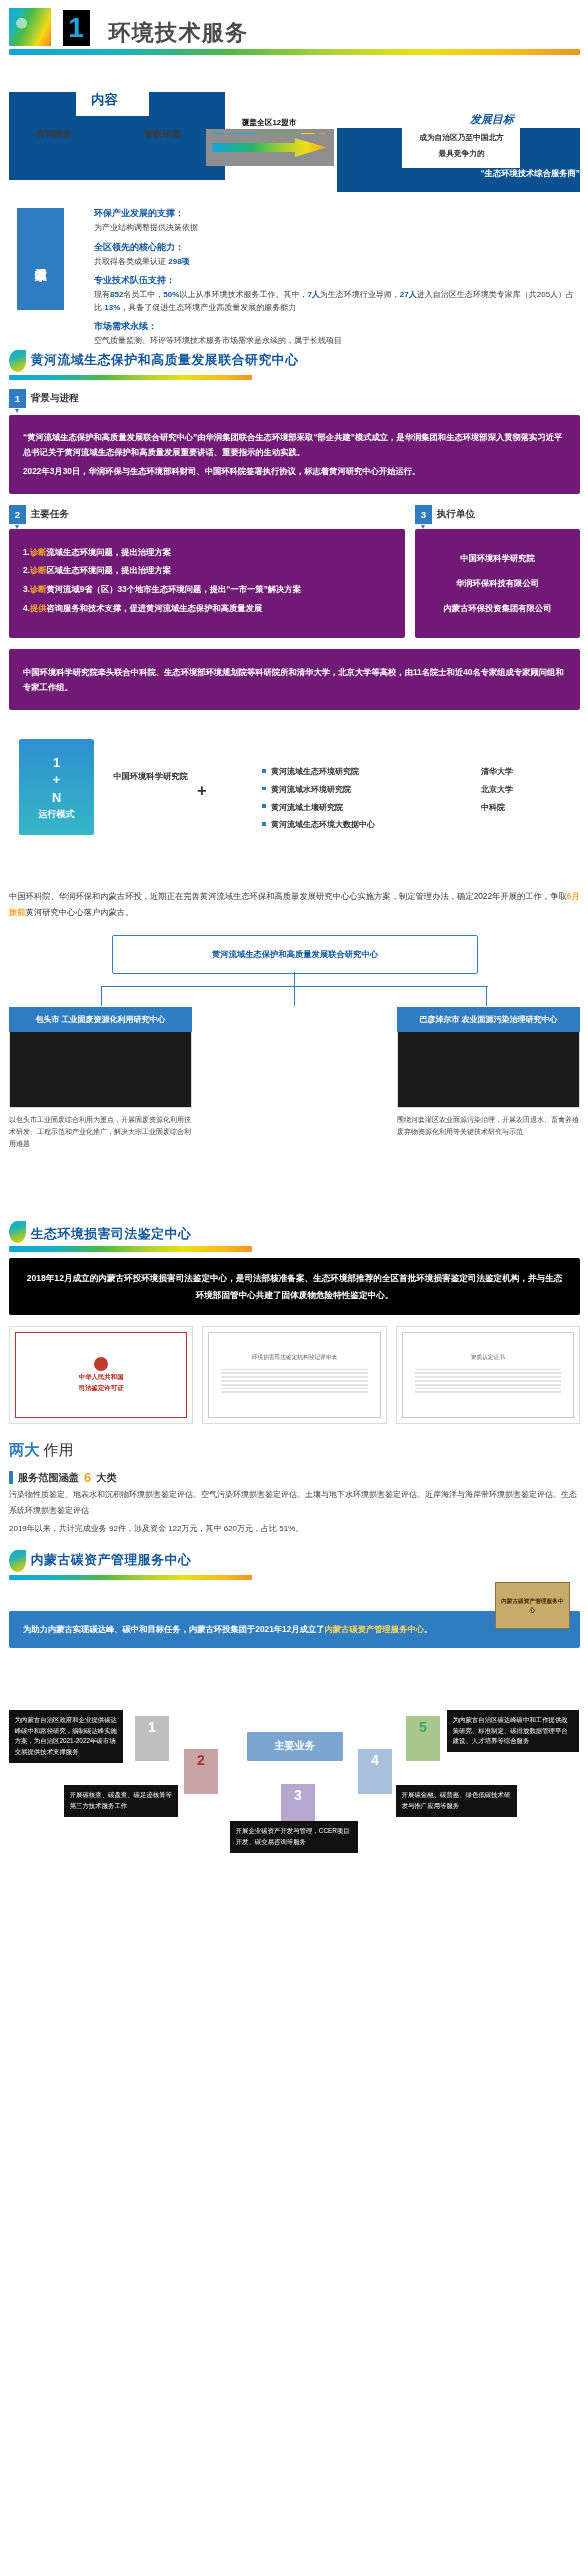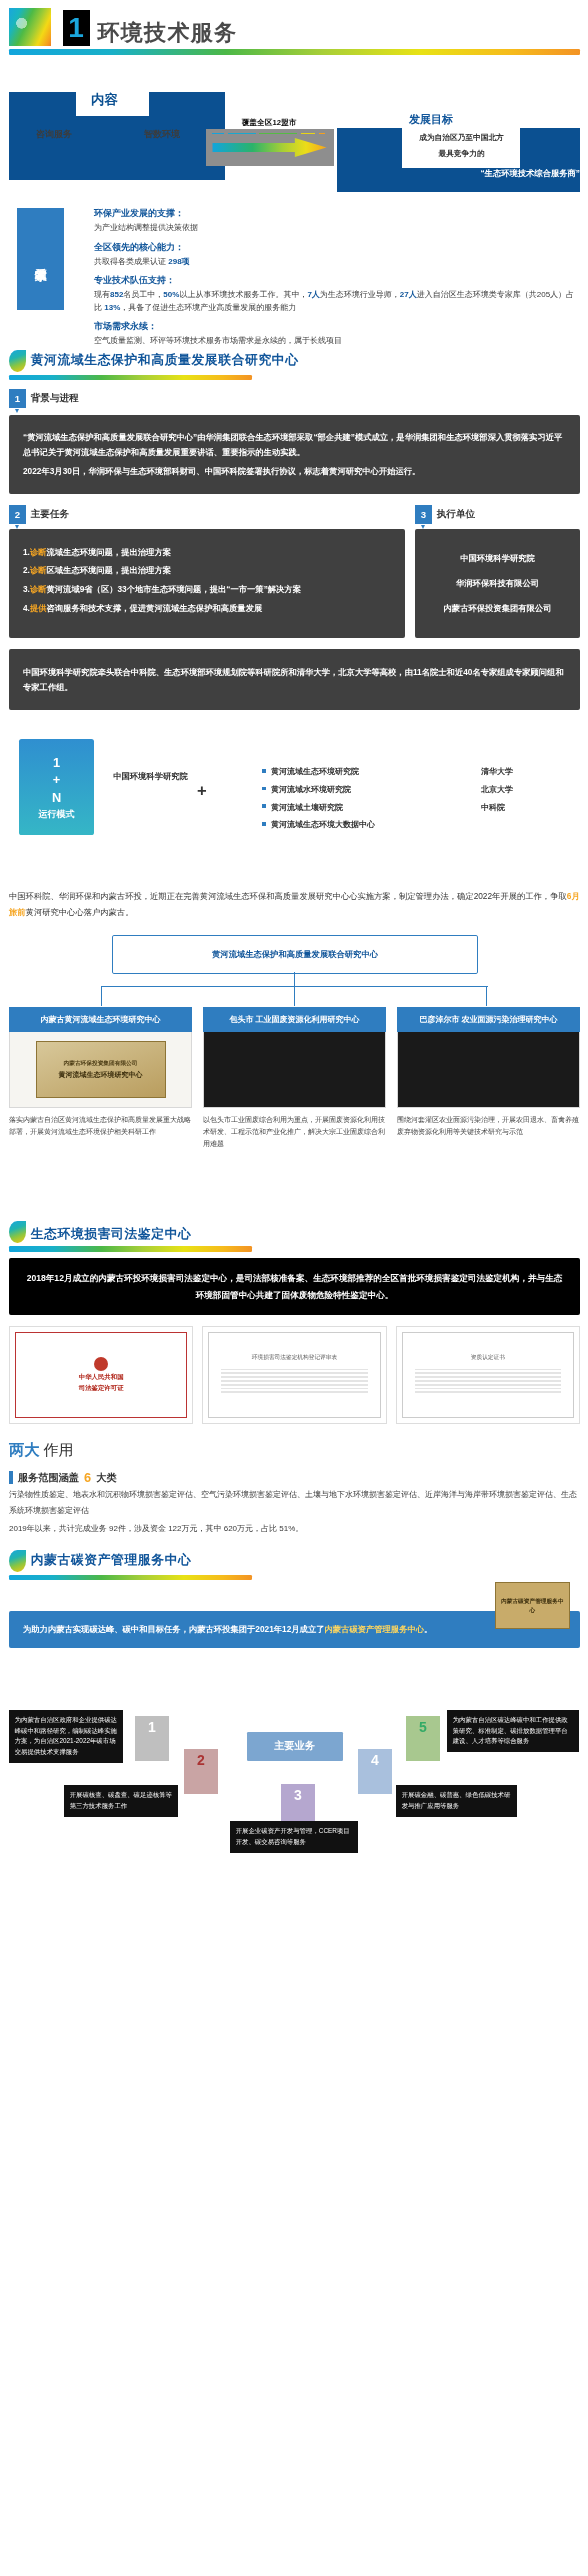--- a/index.html
+++ b/index.html
@@ -10,21 +10,21 @@
 
   
   .hdr1{display:flex;align-items:flex-end;gap:0;padding:7.7px 9px 0 9px;}
   .hdr1 .logo{width:42px;height:38px;flex:0 0 auto;
     background:
       radial-gradient(circle at 30% 40%, rgba(255,255,255,.55) 0 14%, rgba(255,255,255,0) 15%),
       linear-gradient(115deg,#1aa6dd 0%,#19b5c0 20%,#4dba46 42%,#9ecb35 60%,#f3d915 76%,#f5a01d 92%,#ef7e23 100%);
   }
   .hdr1 .numbox{width:27px;height:36px;background:#000;display:flex;align-items:center;justify-content:center;margin-left:11.5px;}
   .hdr1 .numbox span{color:#1ba7de;font-size:28px;font-weight:bold;line-height:1;}
-  .hdr1 .ttl{font-size:22px;font-weight:bold;color:#4a4a4a;letter-spacing:1.3px;margin-left:8px;line-height:1;padding-bottom:1.3px;}
+  .hdr1 .ttl{font-size:22px;font-weight:bold;color:#4a4a4a;letter-spacing:1.3px;margin-left:19px;line-height:1;padding-bottom:1.3px;}
   .hdr1rule{margin:3.8px 9px 0 9px;}
 
   
   .content-wrap{position:relative;height:121px;margin-top:16.6px;}
   .contentbox{position:absolute;left:9px;top:20.4px;width:216px;height:88px;background:#0b5091;}
   .contentbox .notch{position:absolute;left:67px;top:-0.6px;width:73px;height:24px;background:#fff;}
   .content-title{position:absolute;left:84px;top:19px;width:41px;text-align:center;font-size:13.4px;font-weight:bold;color:#0b5091;z-index:3;}
   .content-items{position:absolute;left:0;top:56px;width:216px;display:flex;justify-content:space-around;z-index:3;}
   .content-items span{font-size:9px;font-weight:bold;color:#3c3c3c;}
 
@@ -34,21 +34,21 @@
   .tickrow{position:absolute;left:6.4px;top:3.8px;width:115px;height:2.6px;display:flex;gap:3.8px;}
   .tickrow i{display:block;height:1.9px;background:#14a3dc;}
   .tickrow i:nth-child(1){width:11.5px;}
   .tickrow i:nth-child(2){width:28px;background:#18a8cf;}
   .tickrow i:nth-child(3){width:38px;background:#55bb44;}
   .tickrow i:nth-child(4){width:14px;background:#e8d515;}
   .tickrow i:nth-child(5){width:6.4px;background:#f5a01d;}
 
   .goalbox{position:absolute;left:337px;top:56px;width:243px;height:64px;background:#0b5091;}
   .goalnotch{position:absolute;left:402px;top:56px;width:118px;height:40px;background:#fff;z-index:2;}
-  .goaltitle{position:absolute;left:409px;top:40px;width:105px;text-align:left;font-size:11px;font-weight:bold;color:#10559a;z-index:4;}
+  .goaltitle{position:absolute;left:409px;top:40px;width:105px;text-align:right;font-size:11px;font-weight:bold;color:#10559a;z-index:4;font-style:italic;}
   .goalline1{position:absolute;left:402px;top:61px;width:119px;text-align:center;font-size:7.7px;font-weight:bold;color:#333;z-index:4;}
   .goalline2{position:absolute;left:402px;top:77px;width:119px;text-align:center;font-size:7.7px;font-weight:bold;color:#333;z-index:4;}
   .goalline3{position:absolute;left:337px;top:96px;width:243px;text-align:right;font-size:8.3px;font-weight:bold;color:#ffffff;z-index:4;}
 
   
   .skills{position:relative;margin-top:3.8px;height:147px;}
   .skilltab{position:absolute;left:16.6px;top:11.5px;width:47px;height:102px;background:#2f7dc0;color:#fff;
     display:flex;align-items:center;justify-content:center;font-size:12px;font-weight:bold;line-height:1.12;text-align:center;letter-spacing:0.6px;}
   .skilltab span{writing-mode:vertical-rl;}
   .skilllist{position:absolute;left:94px;top:5.1px;right:10.2px;}
@@ -63,21 +63,21 @@
     border-radius:60% 0 60% 60%/60% 0 60% 60%;}
   .hdr2 .t{font-size:12.8px;font-weight:bold;color:#10559a;letter-spacing:0.6px;}
   .hdr2rule{margin:2.6px 9px 0 9px;width:243px;}
 
   
   .pin{position:relative;display:inline-flex;align-items:center;gap:5.1px;margin-left:9px;}
   .pinbadge{position:relative;width:16.6px;height:19px;background:#2f7dc0;color:#fff;font-size:9.6px;font-weight:bold;
     display:flex;align-items:center;justify-content:center;}
   .pinbadge:after{content:"";position:absolute;left:5.7px;bottom:-4.5px;border-left:2.6px solid transparent;border-right:2.6px solid transparent;border-top:4.5px solid #2f7dc0;}
   .pinlabel{font-size:9.6px;font-weight:bold;color:#333;}
-  .bluecard{background:#404040;color:#fff;border-radius:1.9px;padding:11.5px 14px;box-sizing:border-box;}
+  .bluecard{background:#701a75;color:#fff;border-radius:1.9px;padding:11.5px 14px;box-sizing:border-box;}
   .bluecard p{margin:3.8px 0;font-size:8.3px;font-weight:bold;line-height:1.8;}
   .bluecard .orange{color:#f6a623;}
 
   .two-col{display:flex;gap:10.2px;padding:0 9px;box-sizing:border-box;align-items:stretch;}
   .two-col .left{flex:1 1 auto;}
   .two-col .right{flex:0 0 165px;}
   .unitlist p{margin:10.2px 0;font-size:8.3px;font-weight:bold;text-align:center;}
 
   
   .npn{position:relative;height:160px;margin-top:15.3px;}
@@ -313,30 +313,20 @@
   <div class="org">
     <div class="orgtop">黄河流域生态保护和高质量发展联合研究中心</div>
     <div class="vline" style="left:294px;top:37px;width:1.3px;height:14px;"></div>
     <div class="vline" style="left:101px;top:51px;width:387px;height:1.3px;"></div>
     <div class="vline" style="left:101px;top:51px;width:1.3px;height:20.4px;"></div>
     <div class="vline" style="left:294px;top:51px;width:1.3px;height:20.4px;"></div>
     <div class="vline" style="left:486px;top:51px;width:1.3px;height:20.4px;"></div>
 
     <div class="orgnodes">
       <div class="orgnode">
-        <div class="orgcap">内蒙古黄河流域生态环境研究中心</div>
-        <div class="orgimg">
-          <div class="plaque">
-            <div class="l1">内蒙古环保投资集团有限公司</div>
-            <div class="l2">黄河流域生态环境研究中心</div>
-          </div>
-        </div>
-        <div class="orgtext">落实内蒙古自治区黄河流域生态保护和高质量发展重大战略部署，开展黄河流域生态环境保护相关科研工作</div>
-      </div>
-      <div class="orgnode">
         <div class="orgcap">包头市
 工业固废资源化利用研究中心</div>
         <div class="orgimg" style="background:#1a1a1a;"></div>
         <div class="orgtext">以包头市工业固废综合利用为重点，开展固废资源化利用技术研发、工程示范和产业化推广，解决大宗工业固废综合利用难题</div>
       </div>
       <div class="orgnode">
         <div class="orgcap">巴彦淖尔市
 农业面源污染治理研究中心</div>
         <div class="orgimg" style="background:#1a1a1a;"></div>
         <div class="orgtext">围绕河套灌区农业面源污染治理，开展农田退水、畜禽养殖废弃物资源化利用等关键技术研究与示范</div>

